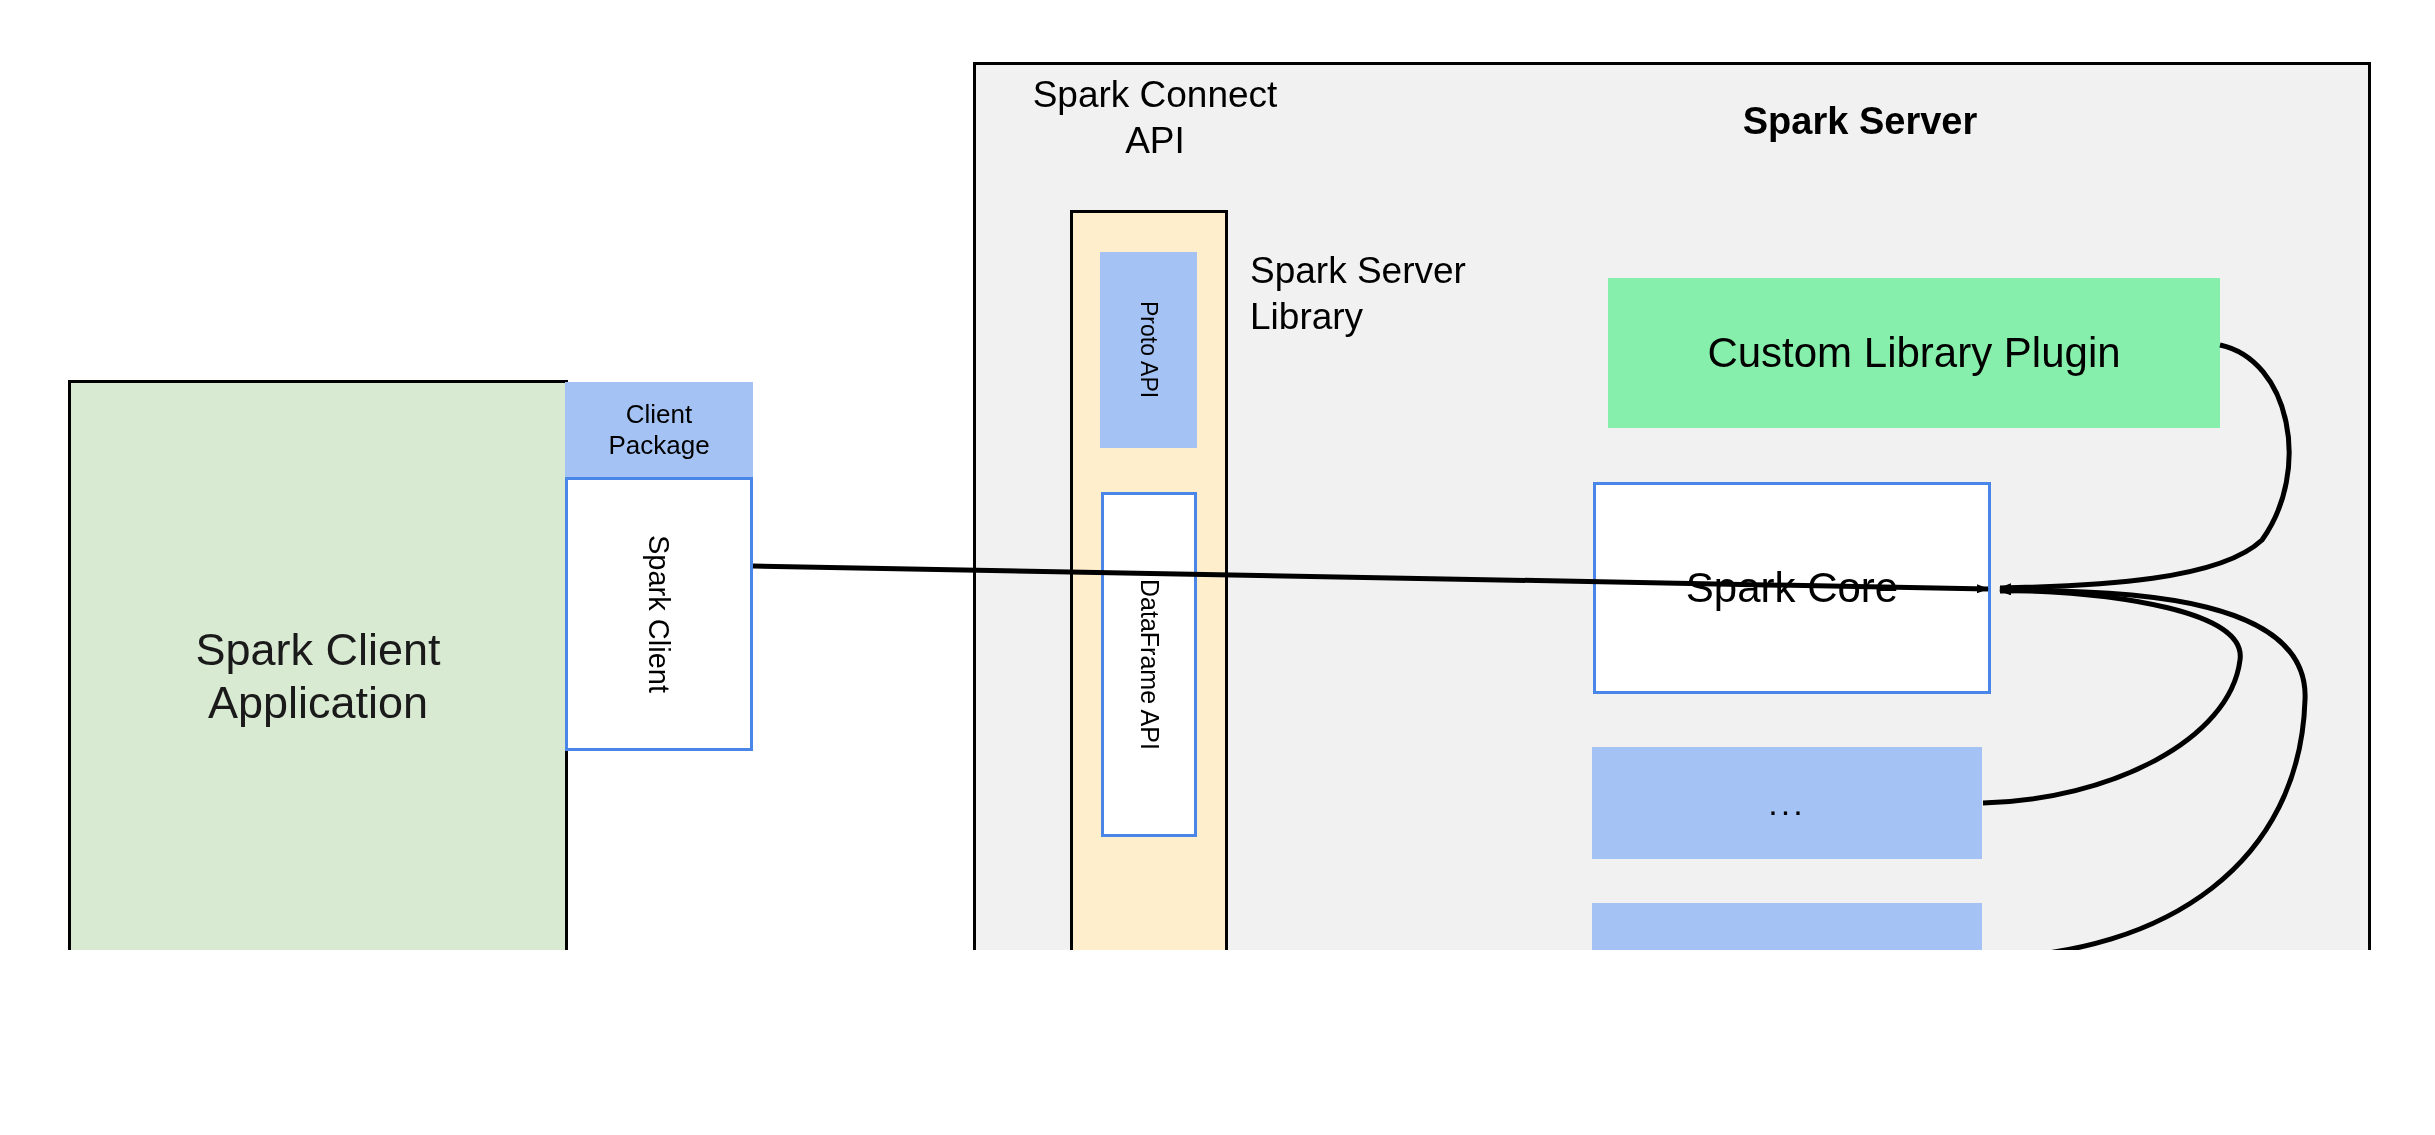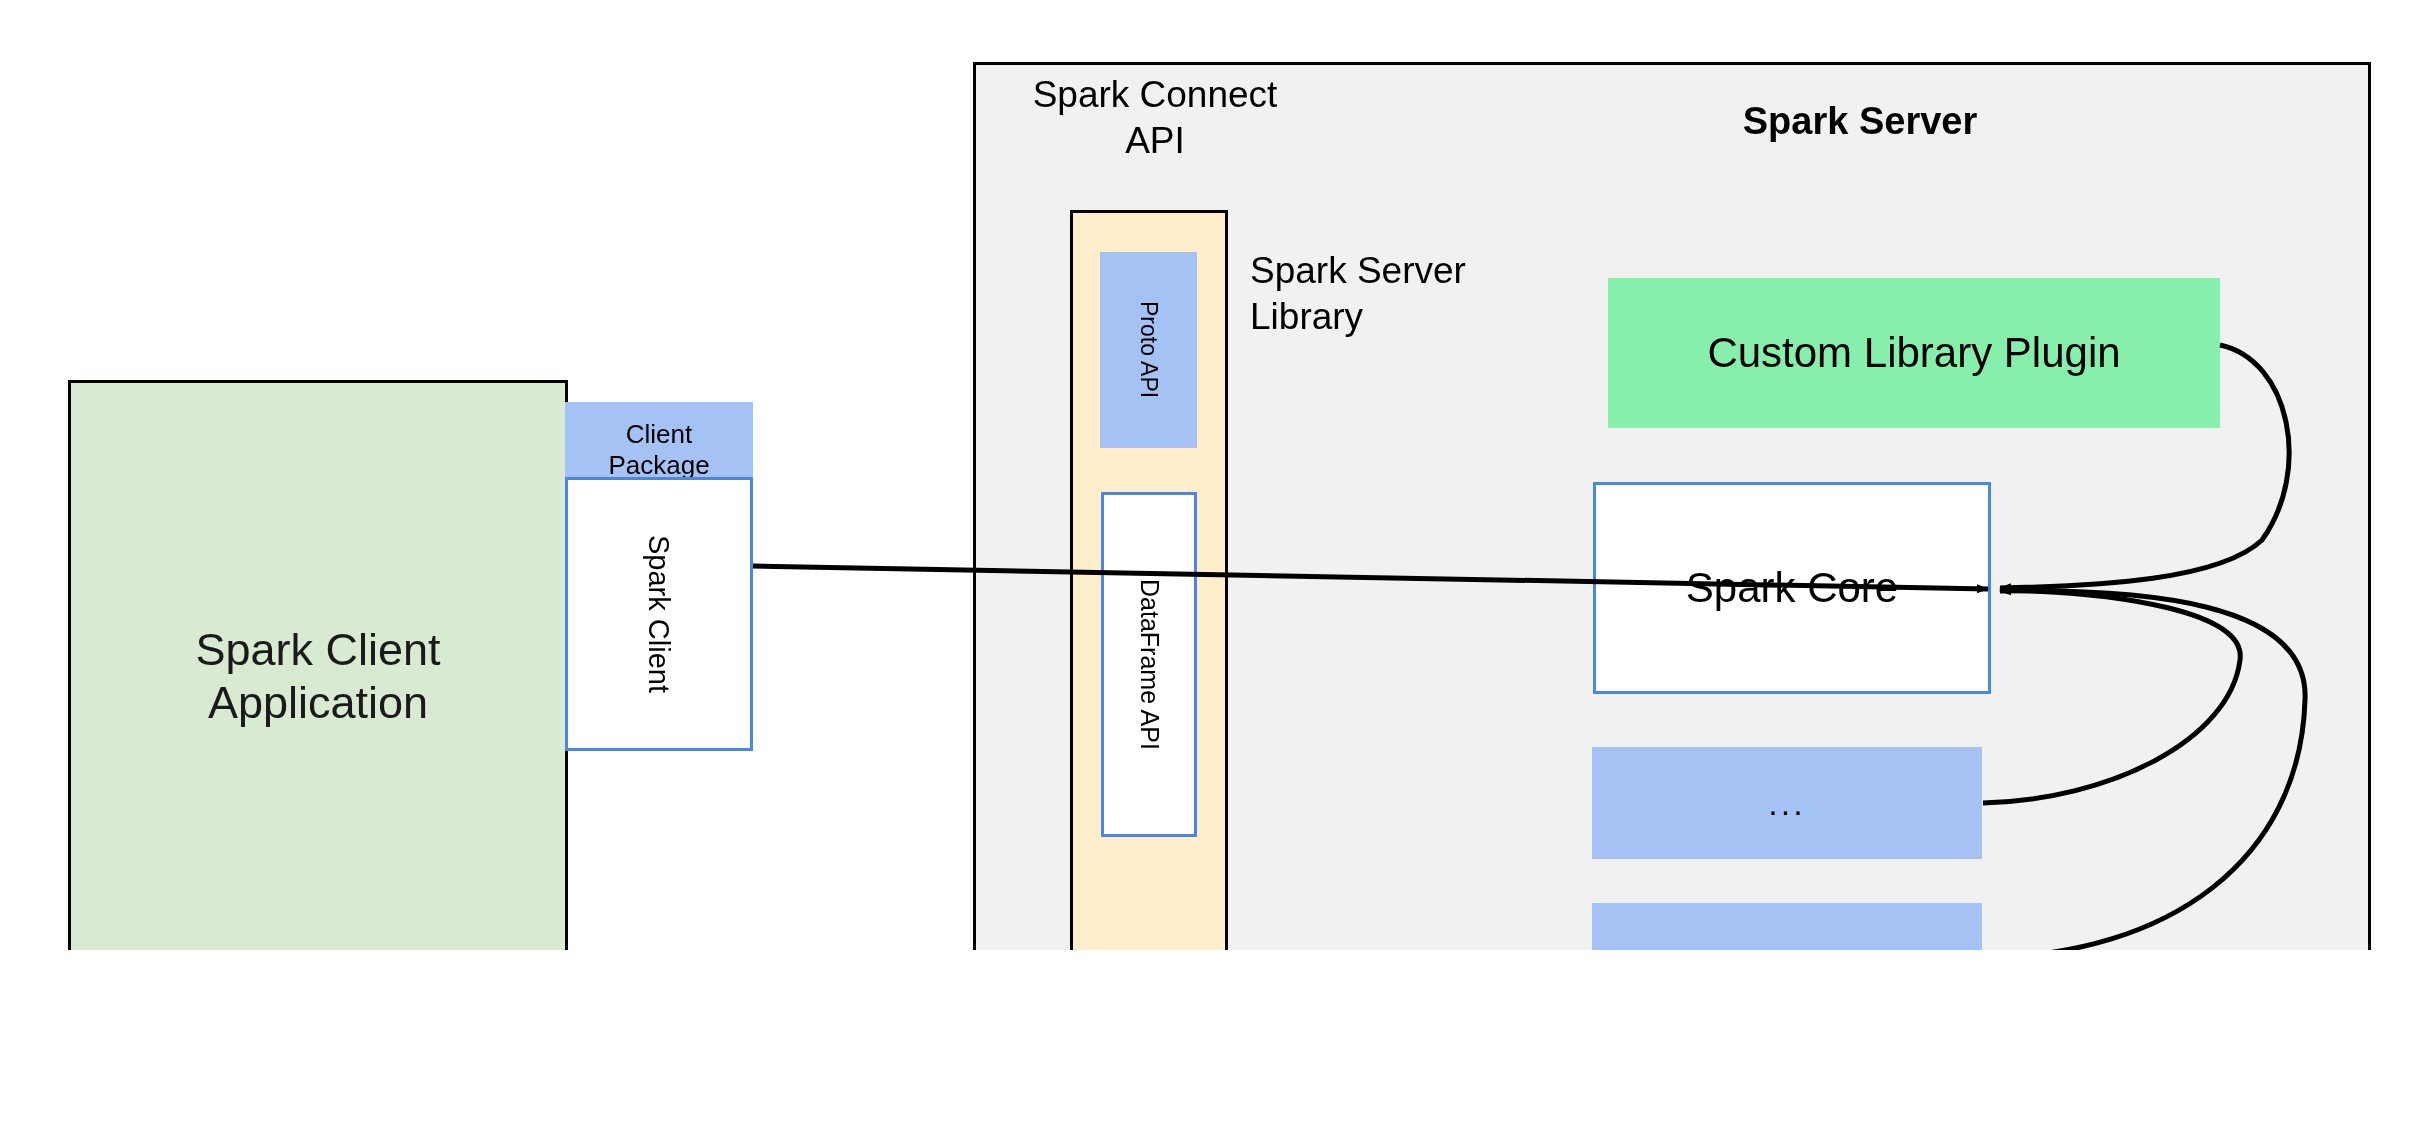--- a/index.html
+++ b/index.html
@@ -181,21 +181,21 @@
 
   <div class="box" id="spark-core-box">Spark Core</div>
 
   <div class="box" id="ellipsis-box-1">...</div>
 
   <div class="box" id="ellipsis-box-2">...</div>
 
   <div class="box" id="client-app-box" style="white-space: pre-line;">Spark Client
 Application</div>
 
-  <div class="box" id="client-package-box" style="white-space: pre-line; margin-top: 20px;">Client
+  <div class="box" id="client-package-box" style="white-space: pre-line;">Client
 Package</div>
 
   <div class="box" id="spark-client-box">
     <span class="vert-text">Spark Client</span>
   </div>
 
   <svg id="connectors" viewBox="0 0 2435 1135">
     <defs>
       <marker id="arrowhead" markerWidth="12" markerHeight="9" refX="11" refY="4.5" orient="auto" markerUnits="userSpaceOnUse">
         <path d="M0,0 L12,4.5 L0,9 Z" fill="#000000"></path>

